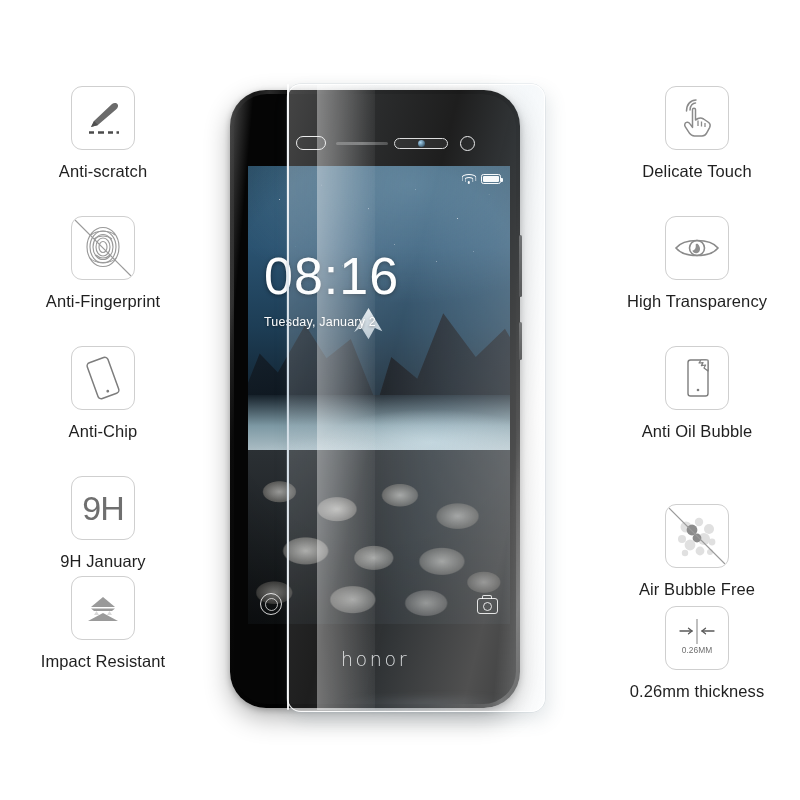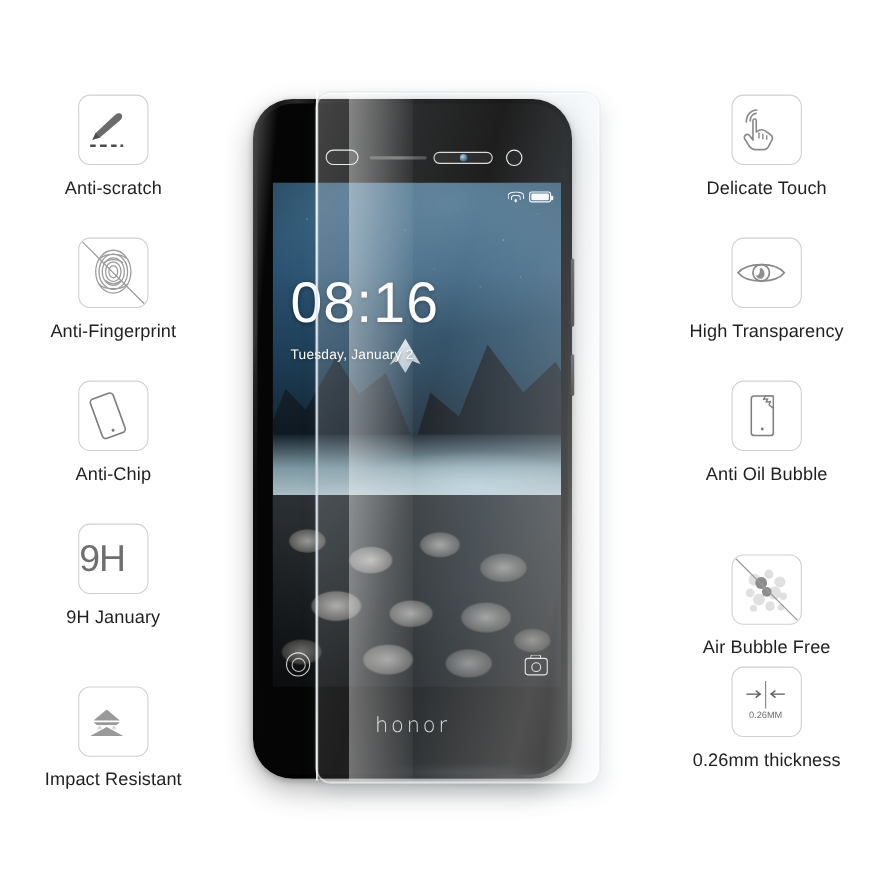--- a/index.html
+++ b/index.html
@@ -21,21 +21,21 @@
   .feature{
     position:absolute;
     width:206px;
     display:flex;flex-direction:column;align-items:center;
   }
   .icon-box{
     width:64px;height:64px;
     border:1px solid #cfcfcf;
     border-radius:11px;
     background:#ffffff;
-    display:flex;align-items:center;
+    display:flex;align-items:center;justify-content:center;
     box-sizing:border-box;
     overflow:hidden;
   }
   .feature-label{
     margin-top:13px;
     font-size:16.5px;
     color:#1f1f1f;
     letter-spacing:.1px;
     white-space:nowrap;
     line-height:1;
@@ -297,21 +297,21 @@
       <div class="feature-label">Anti-Chip</div>
     </div>
 
     <div class="feature" style="top:476px;">
       <div class="icon-box">
         <span style="font-size:34px;color:#6f6f6f;font-weight:400;letter-spacing:-1px;line-height:1;">9H</span>
       </div>
       <div class="feature-label">9H January</div>
     </div>
 
-    <div class="feature" style="top:624px;">
+    <div class="feature" style="top:576px;">
       <div class="icon-box">
         <svg width="50" height="50" viewBox="0 0 50 50">
           <path d="M25 14 L37 24 L13 24 Z" fill="#9a9a9a"></path>
           <path d="M13 25.5 H37 L34 28 H16 Z" fill="#9a9a9a"></path>
           <path d="M25 30 L40 38 L10 38 Z" fill="#9a9a9a"></path>
           <path d="M18.5 28 L21 32 L16 32 Z" fill="#d9d9d9"></path>
           <path d="M31.5 28 L34 32 L29 32 Z" fill="#d9d9d9"></path>
         </svg>
       </div>
       <div class="feature-label">Impact Resistant</div>

